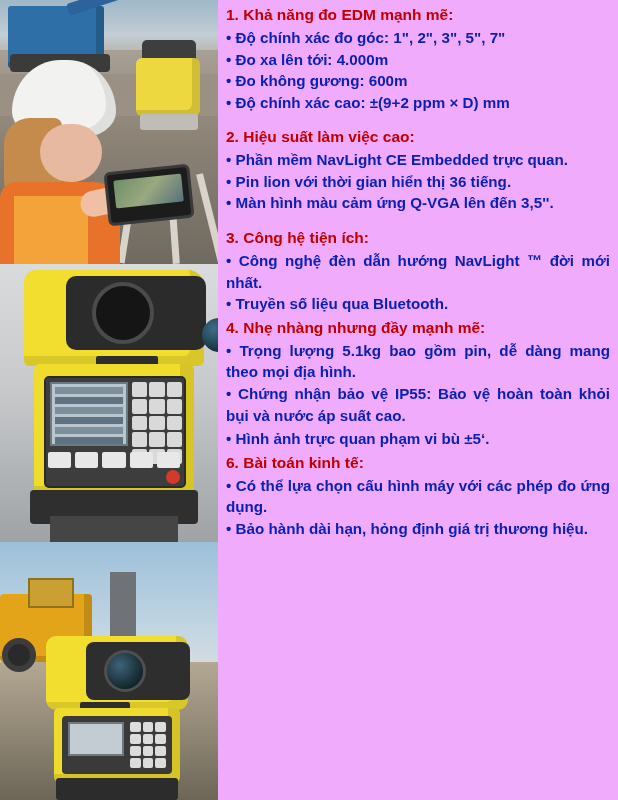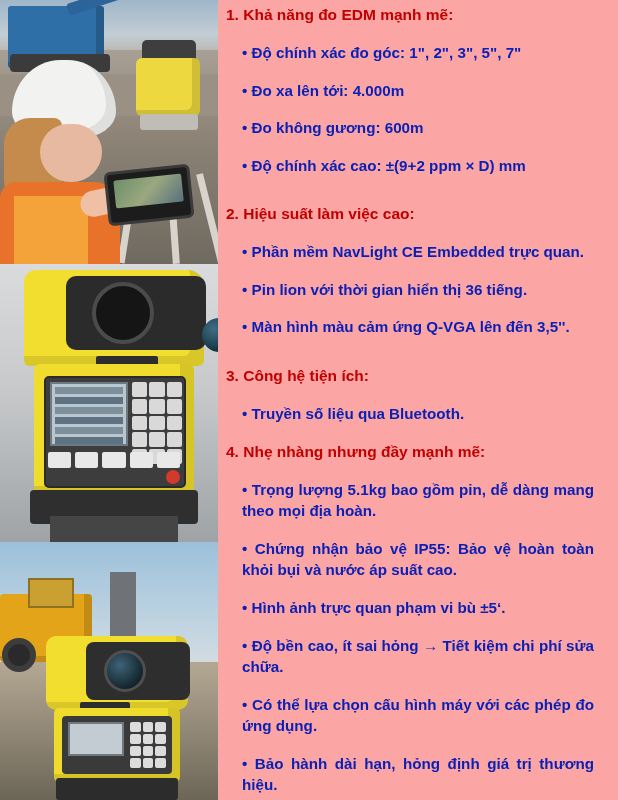--- a/index.html
+++ b/index.html
@@ -260,38 +260,38 @@
   .p3-brandplate {
     position: absolute; left: 80px; top: 160px; width: 50px; height: 9px;
     background: #2d2d2d; border-radius: 2px;
   }
 
   
   .text-column {
     width: 400px;
     height: 800px;
     padding: 4px 8px 4px 6px;
-    background: #fca5a5;
+    background: #f0abfc;
     overflow: hidden;
   }
   .block { margin: 0 0 2px 0; }
   .heading {
     color: #c10000;
     font-weight: bold;
     font-size: 15.5px;
     line-height: 1.42;
     margin: 0 0 1px 0;
     padding-left: 2px;
   }
   .bullet {
     color: #0a1fb4;
     font-weight: bold;
     font-size: 15.2px;
     line-height: 1.42;
-    margin: 16px;
+    margin: 0;
     padding-left: 2px;
     text-align: justify;
     text-justify: inter-word;
   }
   .spacer { height: 11px; }
 </style>
 </head>
 <body>
 
 <div class="page">
@@ -420,33 +420,34 @@
     <div class="block">
       <p class="heading">2. Hiệu suất làm việc cao:</p>
       <p class="bullet">• Phần mềm NavLight CE Embedded trực quan.</p>
       <p class="bullet">• Pin lion với thời gian hiển thị 36 tiếng.</p>
       <p class="bullet">• Màn hình màu cảm ứng Q-VGA lên đến 3,5''.</p>
     </div>
     <div class="spacer"></div>
 
     <div class="block">
       <p class="heading">3. Công hệ tiện ích:</p>
+      <p class="bullet">• Công nghệ đèn dẫn hướng NavLight ™ đời mới nhất.</p>
       <p class="bullet">• Truyền số liệu qua Bluetooth.</p>
     </div>
 
     <div class="block">
       <p class="heading">4. Nhẹ nhàng nhưng đầy mạnh mẽ:</p>
-      <p class="bullet">• Trọng lượng 5.1kg bao gồm pin, dễ dàng mang theo mọi địa hoàn.</p>
+      <p class="bullet">• Trọng lượng 5.1kg bao gồm pin, dễ dàng mang theo mọi địa hình.</p>
       <p class="bullet">• Chứng nhận bảo vệ IP55: Bảo vệ hoàn toàn khỏi bụi và nước áp suất cao.</p>
     </div>
 
     <div class="block">
       <p class="bullet">• Hình ảnh trực quan phạm vi bù ±5‘.</p>
     </div>
 
     <div class="block">
-      <p class="bullet">• Độ bền cao, ít sai hỏng → Tiết kiệm chi phí sửa chữa.</p>
+      <p class="heading">6. Bài toán kinh tế:</p>
       <p class="bullet">• Có thể lựa chọn cấu hình máy với các phép đo ứng dụng.</p>
       <p class="bullet">• Bảo hành dài hạn, hỏng định giá trị thương hiệu.</p>
     </div>
 
   </div>
 </div>
 
 </body></html>

